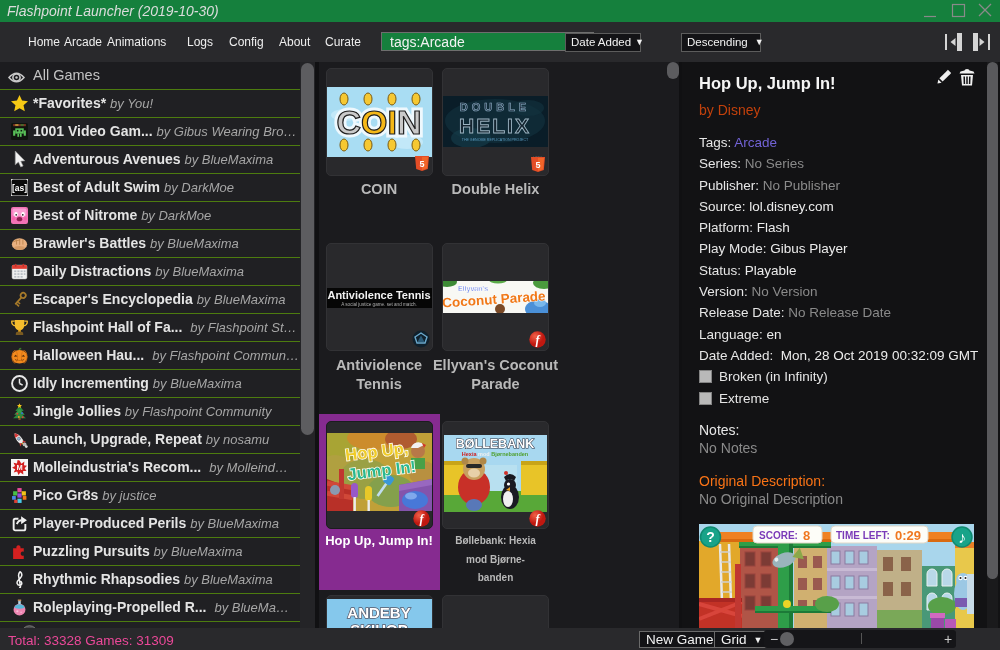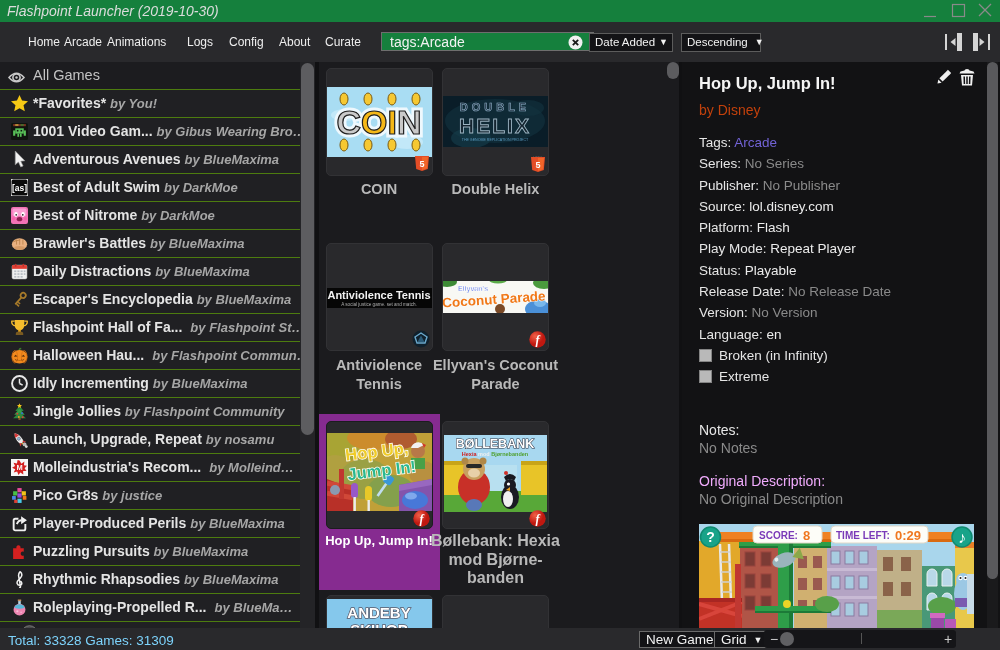--- a/index.html
+++ b/index.html
@@ -23,36 +23,36 @@
 
 
 #sidebar { position:absolute; top:62px; left:0; width:320px; height:566px; background:#202023; }
 #grid { position:absolute; top:62px; left:319px; width:363px; height:566px; background:#1b1b1e; overflow:hidden; }
 #rightpanel { position:absolute; top:62px; left:682px; width:318px; height:566px; background:#121214; }
 
 
 .prow { position:absolute; left:0; width:300px; height:28px; border-bottom:1px solid #4d7c0f; }
 .picon { position:absolute; left:11px; top:5px; width:17px; height:17px; }
 .pname { position:absolute; left:33px; top:5px; font-size:14px; font-weight:bold; color:#e4e4e4; white-space:nowrap; }
-.pauthor { font-weight:bold; font-style:italic; font-size:13px; color:#a6a6a6; }
+.pauthor { font-weight:normal; font-style:italic; font-size:13px; color:#a6a6a6; }
 .sep { display:inline-block; width:4px; }
 
 
 .sbtrack { position:absolute; background:#242427; }
 .sbthumb { position:absolute; background:#5d5d60; border-radius:7px; }
 
 
 .thumb { position:absolute; width:107px; height:108px; background:#29292c; border:1px solid #323235; border-radius:5px; }
 .gtitle { position:absolute; width:136px; text-align:center; font-size:14.5px; font-weight:bold; color:#b9b9b9; line-height:18.5px; white-space:nowrap; }
 .rvalue { color:#ececec; }
 .rnone { color:#8a8a8a; }
 
 
 #statusbar { position:absolute; top:628px; left:0; width:1000px; height:22px; background:#29292c; }
-#stattext { position:absolute; left:8px; top:5px; font-size:13.5px; color:#7dd3fc; }
+#stattext { position:absolute; left:8px; top:5px; font-size:13.5px; color:#ec4899; }
 .statbtn { position:absolute; top:3px; height:17px; background:#131316; border:1px solid #6a6a6a; color:#f2f2f2; font-size:13.5px; line-height:15px; padding:0 6px; }
 </style>
 </head>
 <body>
 <div id="app">
   <div id="titlebar">
     <div id="titletext">Flashpoint Launcher (2019-10-30)</div>
     <svg class="abs" style="left:920px;top:0" width="80" height="22" viewBox="0 0 80 22">
       <line x1="4" y1="16.5" x2="16" y2="16.5" stroke="#8a8a8a" stroke-width="1.2"></line>
       <rect x="32.5" y="4.5" width="12" height="12" fill="none" stroke="#8a8a8a" stroke-width="1.2"></rect>
@@ -70,21 +70,21 @@
     <div class="nav" style="left:279px">About</div>
     <div class="nav" style="left:325px">Curate</div>
     <div id="searchbox">
       <div id="searchtext">tags:Arcade</div>
       <svg class="abs" style="left:186px;top:2px" width="15" height="15" viewBox="0 0 15 15">
         <circle cx="7.5" cy="7.5" r="7" fill="#f0f0f0"></circle>
         <line x1="4.8" y1="4.8" x2="10.2" y2="10.2" stroke="#191919" stroke-width="1.8"></line>
         <line x1="10.2" y1="4.8" x2="4.8" y2="10.2" stroke="#191919" stroke-width="1.8"></line>
       </svg>
     </div>
-    <div class="dropdown" style="left:589px;width:84px">Date Added<span class="arr" style="margin-left:4px">▼</span></div>
+    <div class="dropdown" style="left:565px;width:76px">Date Added<span class="arr" style="margin-left:4px">▼</span></div>
     <div class="dropdown" style="left:681px;width:80px">Descending<span class="arr">▼</span></div>
     <svg class="abs" style="left:940px;top:10px" width="56" height="20" viewBox="0 0 56 20">
       <rect x="5" y="2" width="2" height="16" fill="#d5d5d5"></rect>
       <polygon points="15.5,6 10.5,10 15.5,14" fill="#d5d5d5"></polygon>
       <rect x="17" y="1" width="5" height="18" fill="#d5d5d5"></rect>
       <rect x="33" y="1" width="5" height="18" fill="#d5d5d5"></rect>
       <polygon points="39.5,6 44.5,10 39.5,14" fill="#d5d5d5"></polygon>
       <rect x="48" y="2" width="2" height="16" fill="#d5d5d5"></rect>
     </svg>
   </div>
@@ -471,21 +471,21 @@
         <circle cx="66" cy="50" r="6" fill="#1a1a22"></circle>
         <circle cx="64.5" cy="49" r="1.6" fill="#fff"></circle>
         <polygon points="66,52 62,55 66,56" fill="#e8a020"></polygon>
         <path d="M60 42 q6 -6 12 0 l-2 4 q-4 -4 -8 0 Z" fill="#18181f"></path>
       </svg>
       <svg class="abs" style="left:86px;top:88px" width="17" height="17" viewBox="0 0 17 17">
           <circle cx="8.5" cy="8.5" r="8.2" fill="url(#fl2)"></circle>
           <text x="8.5" y="13" font-size="12" font-weight="bold" font-style="italic" text-anchor="middle" font-family="Liberation Serif" fill="#fff">f</text>
         </svg>
     </div>
-    <div class="gtitle" style="left:108.5px;top:470px;font-size:16px">Bøllebank: Hexia<br>mod Bjørne-<br>banden</div>
+    <div class="gtitle" style="left:108.5px;top:470px;font-size:10px">Bøllebank: Hexia<br>mod Bjørne-<br>banden</div>
 
     <div class="thumb" style="left:6.6px;top:532.5px">
       <svg class="abs" style="left:0px;top:3px" width="105" height="31" viewBox="0 0 105 31">
         <rect width="105" height="31" fill="#85c8ec"></rect>
         <text x="52" y="19" font-size="15" font-weight="bold" text-anchor="middle" font-family="Liberation Sans" fill="#fff" stroke="#585868" stroke-width="1.4" style="paint-order:stroke">ANDEBY</text>
         <text x="52" y="36" font-size="15" font-weight="bold" text-anchor="middle" font-family="Liberation Sans" fill="#fff" stroke="#585868" stroke-width="1.4" style="paint-order:stroke">SKIHOP</text>
       </svg>
     </div>
 
     <div class="thumb" style="left:123px;top:532.5px"></div>
@@ -510,32 +510,33 @@
         <line x1="10.8" y1="7.5" x2="10.6" y2="15" stroke="#121214" stroke-width="1.5"></line>
       </svg>
     <div class="abs" style="left:17px;top:40px;font-size:14px;color:#c2410c">by Disney</div>
 
     <div class="abs" style="left:17px;top:70px;font-size:13.5px;line-height:21.3px;color:#e6e6e6;white-space:nowrap">
       <div>Tags: <span style="color:#7263d6">Arcade</span></div>
       <div>Series: <span class="rnone">No Series</span></div>
       <div>Publisher: <span class="rnone">No Publisher</span></div>
       <div>Source: <span class="rvalue">lol.disney.com</span></div>
       <div>Platform: <span class="rvalue">Flash</span></div>
-      <div>Play Mode: <span class="rvalue">Repeat Player</span></div>
+      <div>Play Mode: <span class="rvalue">Gibus Player</span></div>
       <div>Status: <span class="rvalue">Playable</span></div>
+      <div>Version: <span class="rnone">No Version</span></div>
       <div>Release Date: <span class="rnone">No Release Date</span></div>
-      <div>Version: <span class="rnone">No Version</span></div>
       <div>Language: <span class="rvalue">en</span></div>
+      <div>Date Added: &nbsp;<span class="rvalue">Mon, 28 Oct 2019 00:32:09 GMT</span></div>
       <div><span style="display:inline-block;width:13px;height:13px;background:#b9b9b9;border:1px solid #848484;vertical-align:-2px;margin-right:7px"></span>Broken (in Infinity)</div>
       <div><span style="display:inline-block;width:13px;height:13px;background:#b9b9b9;border:1px solid #848484;vertical-align:-2px;margin-right:7px"></span>Extreme</div>
     </div>
 
     <div class="abs" style="left:17px;top:360px;font-size:14px;color:#e6e6e6">Notes:</div>
     <div class="abs" style="left:17px;top:378px;font-size:14px;color:#8a8a8a">No Notes</div>
-    <div class="abs" style="left:17px;top:411px;font-size:14px;color:#f0abfc">Original Description:</div>
+    <div class="abs" style="left:17px;top:411px;font-size:14px;color:#f97316">Original Description:</div>
     <div class="abs" style="left:17px;top:429px;font-size:14px;color:#8a8a8a">No Original Description</div>
 
     <svg class="abs" style="left:17px;top:462px" width="275" height="104" viewBox="0 0 275 104">
       <defs>
           <filter id="soft" x="-5%" y="-5%" width="110%" height="110%">
             <feGaussianBlur stdDeviation="0.7"></feGaussianBlur>
           </filter>
         </defs>
       <rect width="275" height="104" fill="#a9d6ec"></rect>
       <g filter="url(#soft)">

